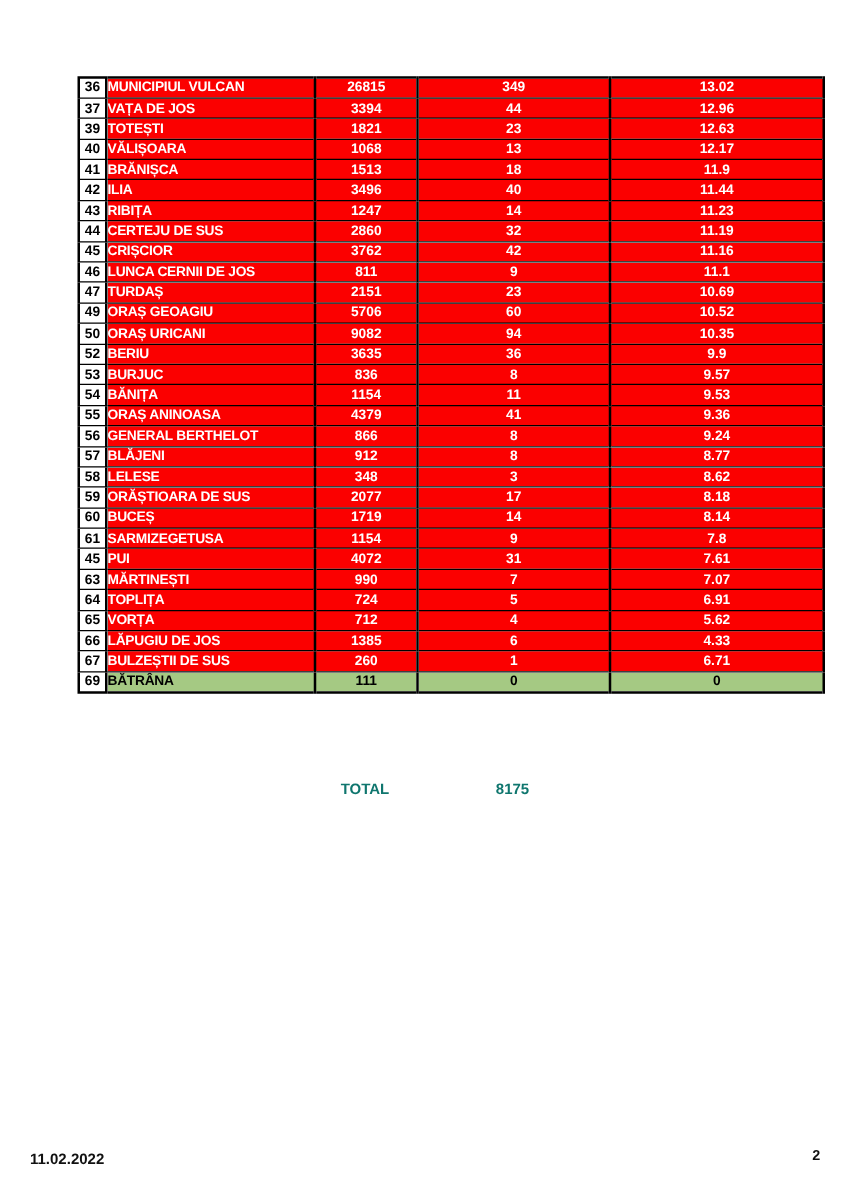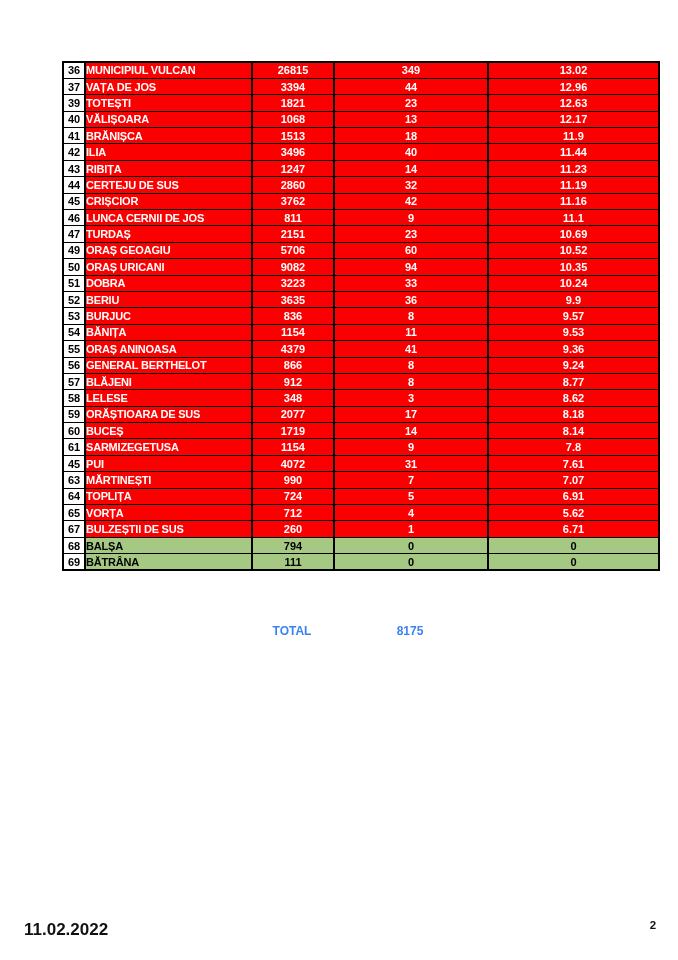--- a/index.html
+++ b/index.html
@@ -62,30 +62,30 @@
   .total-line {
     position: absolute;
     left: 62px; top: 624px;
     width: 596px; height: 18px;
   }
   .total-line span {
     position: absolute;
     top: 0;
     font-weight: bold;
     font-size: 12px;
-    color: #3b82f6;
+    color: #0f766e;
     text-align: center;
   }
   .total-label { left: 189px; width: 82px; }
   .total-value { left: 271px; width: 154px; }
 
   .footer-date {
     position: absolute;
     left: 24px; top: 920px;
-    font-size: 17px;
+    font-size: 12px;
     font-weight: 600;
     color: #111;
   }
   .footer-page {
     position: absolute;
     left: 645px; top: 919px;
     width: 16px;
     text-align: center;
     font-size: 11.5px;
     font-weight: 600;
@@ -191,27 +191,20 @@
           <td class="inc">10.52</td>
         </tr>
         <tr class="red">
           <td class="num">50</td>
           <td class="name">ORAȘ URICANI</td>
           <td class="pop">9082</td>
           <td class="cases">94</td>
           <td class="inc">10.35</td>
         </tr>
         <tr class="red">
-          <td class="num">51</td>
-          <td class="name">DOBRA</td>
-          <td class="pop">3223</td>
-          <td class="cases">33</td>
-          <td class="inc">10.24</td>
-        </tr>
-        <tr class="red">
           <td class="num">52</td>
           <td class="name">BERIU</td>
           <td class="pop">3635</td>
           <td class="cases">36</td>
           <td class="inc">9.9</td>
         </tr>
         <tr class="red">
           <td class="num">53</td>
           <td class="name">BURJUC</td>
           <td class="pop">836</td>
@@ -296,32 +289,32 @@
           <td class="inc">6.91</td>
         </tr>
         <tr class="red">
           <td class="num">65</td>
           <td class="name">VORȚA</td>
           <td class="pop">712</td>
           <td class="cases">4</td>
           <td class="inc">5.62</td>
         </tr>
         <tr class="red">
+          <td class="num">66</td>
+          <td class="name">LĂPUGIU DE JOS</td>
+          <td class="pop">1385</td>
+          <td class="cases">6</td>
+          <td class="inc">4.33</td>
+        </tr>
+        <tr class="red">
           <td class="num">67</td>
           <td class="name">BULZEȘTII DE SUS</td>
           <td class="pop">260</td>
           <td class="cases">1</td>
           <td class="inc">6.71</td>
-        </tr>
-        <tr class="green">
-          <td class="num">68</td>
-          <td class="name">BALȘA</td>
-          <td class="pop">794</td>
-          <td class="cases">0</td>
-          <td class="inc">0</td>
         </tr>
         <tr class="green">
           <td class="num">69</td>
           <td class="name">BĂTRÂNA</td>
           <td class="pop">111</td>
           <td class="cases">0</td>
           <td class="inc">0</td>
         </tr>
       </tbody>
   </table>

